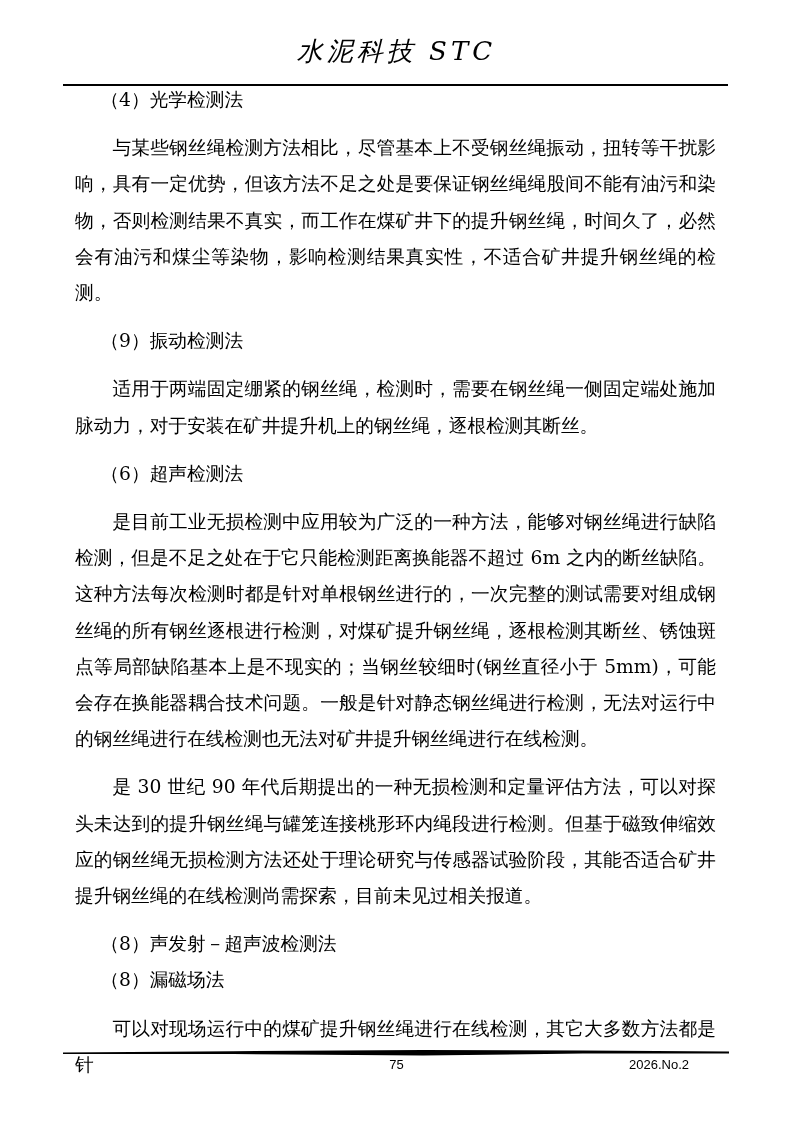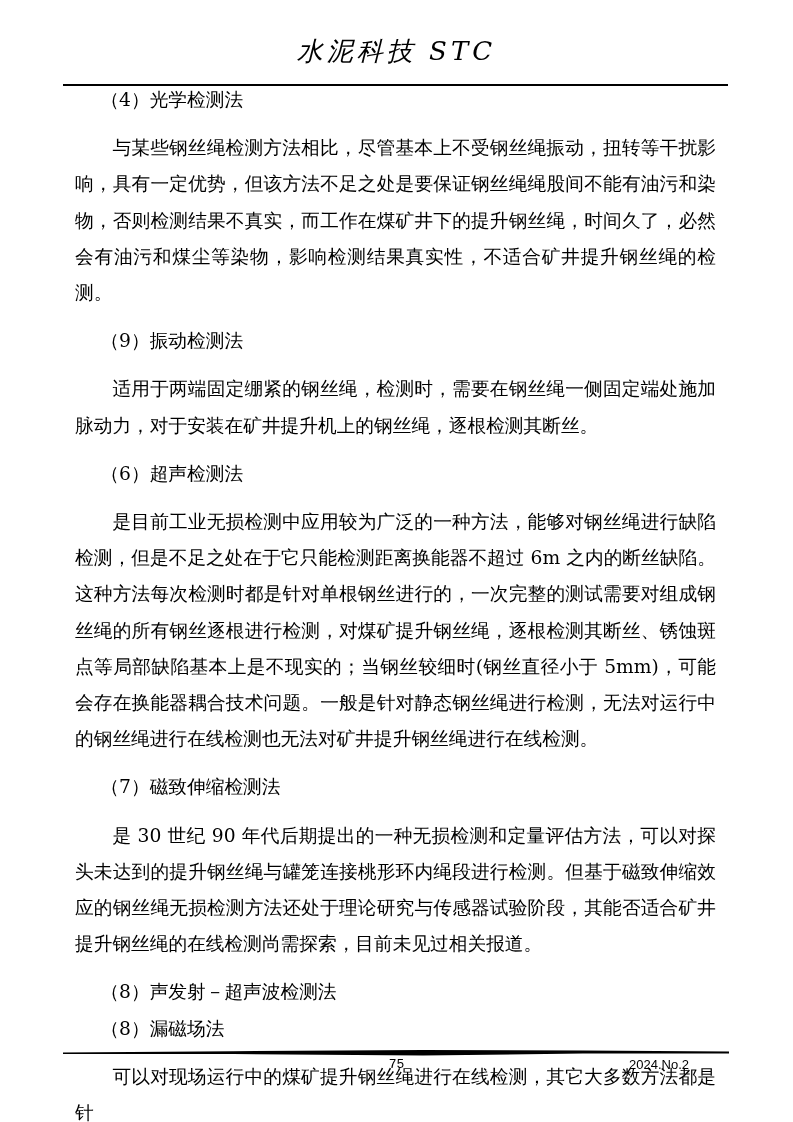--- a/index.html
+++ b/index.html
@@ -60,21 +60,21 @@
     left: 63px;
     width: 666px;
     height: 8px;
   }
   .page-number {
     position: absolute;
     top: 1057px;
     left: 0;
     width: 100%;
     text-align: center;
-    font-family: Liberation Mono, monospace;
+    font-family: Liberation Sans, sans-serif;
     font-size: 13px;
   }
   .issue-number {
     position: absolute;
     top: 1057px;
     right: 104px;
     font-family: "Liberation Sans", "DejaVu Sans", sans-serif;
     font-size: 13px;
   }
 </style>
@@ -90,30 +90,29 @@
   <div class="doc-body">
     <h3>（4）光学检测法</h3>
     <p>与某些钢丝绳检测方法相比，尽管基本上不受钢丝绳振动，扭转等干扰影响，具有一定优势，但该方法不足之处是要保证钢丝绳绳股间不能有油污和染物，否则检测结果不真实，而工作在煤矿井下的提升钢丝绳，时间久了，必然会有油污和煤尘等染物，影响检测结果真实性，不适合矿井提升钢丝绳的检测。</p>
 
     <h3>（9）振动检测法</h3>
     <p>适用于两端固定绷紧的钢丝绳，检测时，需要在钢丝绳一侧固定端处施加脉动力，对于安装在矿井提升机上的钢丝绳，逐根检测其断丝。</p>
 
     <h3>（6）超声检测法</h3>
     <p>是目前工业无损检测中应用较为广泛的一种方法，能够对钢丝绳进行缺陷检测，但是不足之处在于它只能检测距离换能器不超过 6m 之内的断丝缺陷。这种方法每次检测时都是针对单根钢丝进行的，一次完整的测试需要对组成钢丝绳的所有钢丝逐根进行检测，对煤矿提升钢丝绳，逐根检测其断丝、锈蚀斑点等局部缺陷基本上是不现实的；当钢丝较细时(钢丝直径小于 5mm)，可能会存在换能器耦合技术问题。一般是针对静态钢丝绳进行检测，无法对运行中的钢丝绳进行在线检测也无法对矿井提升钢丝绳进行在线检测。</p>
 
-    <h3>（7）磁致伸缩检测法</h3>
     <p>是 30 世纪 90 年代后期提出的一种无损检测和定量评估方法，可以对探头未达到的提升钢丝绳与罐笼连接桃形环内绳段进行检测。但基于磁致伸缩效应的钢丝绳无损检测方法还处于理论研究与传感器试验阶段，其能否适合矿井提升钢丝绳的在线检测尚需探索，目前未见过相关报道。</p>
 
     <h3>（8）声发射－超声波检测法</h3>
 
     <h3>（8）漏磁场法</h3>
     <p>可以对现场运行中的煤矿提升钢丝绳进行在线检测，其它大多数方法都是针</p>
   </div>
 
   <svg class="footer-rule" viewBox="0 0 666 8" preserveAspectRatio="none" xmlns="http://www.w3.org/2000/svg">
     <polygon points="0,3.4 170,2.2 360,1.0 520,1.6 666,2.4 666,4.4 520,4.6 360,6.6 170,5.0 0,5.0" fill="#000000"></polygon>
   </svg>
 
   <div class="page-number">75</div>
 
-  <div class="issue-number">2024.No.2</div>
+  <div class="issue-number">2026.No.2</div>
 
 </div>
 
 </body></html>

